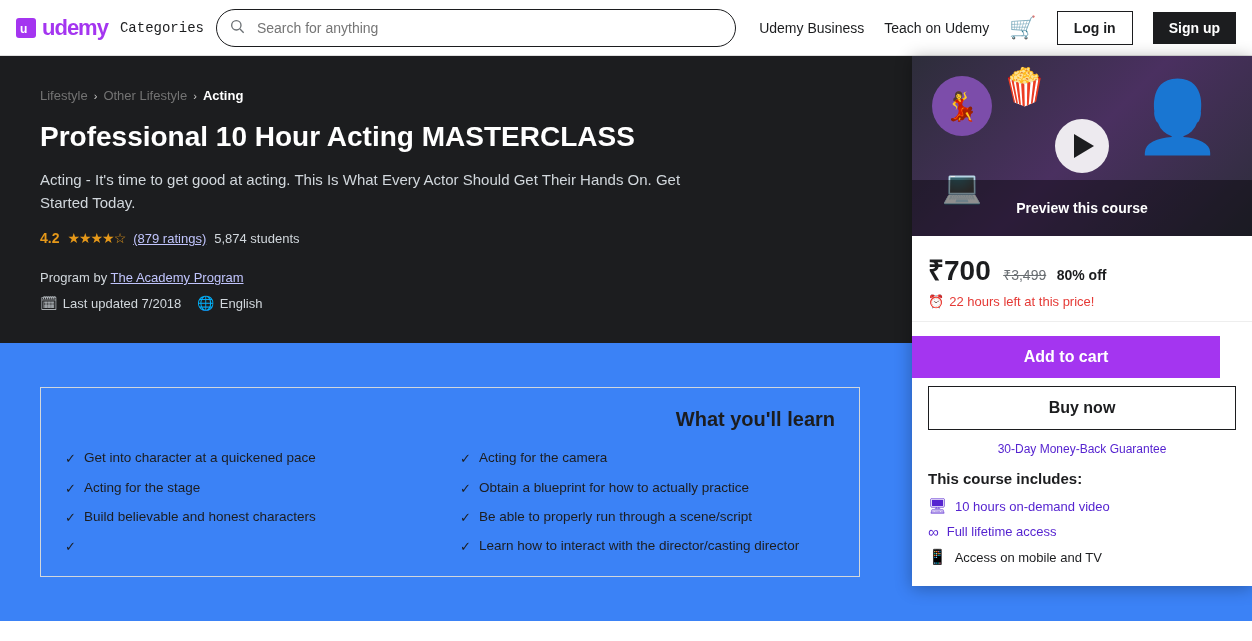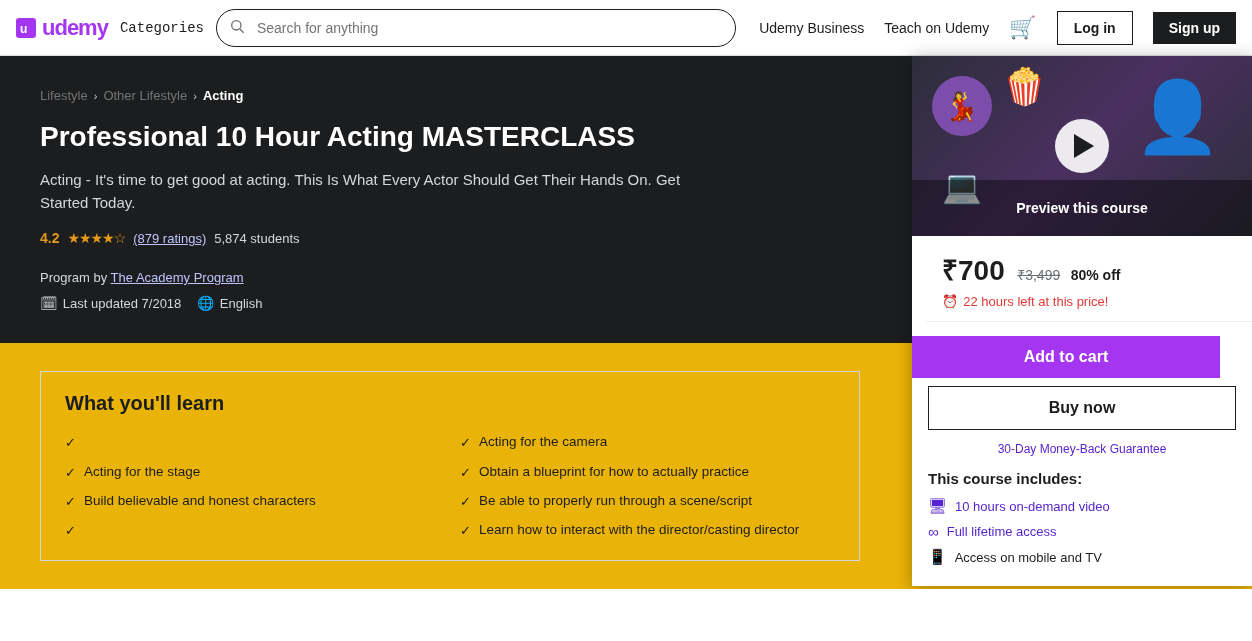--- a/index.html
+++ b/index.html
@@ -218,21 +218,20 @@
       font-size: 70px; color: #aaa;
     }
     .deco-laptop {
       position: absolute; bottom: 30px; left: 30px;
       font-size: 32px;
     }
 
     .card-pricing {
       padding: 14px 16px 12px;
       border-bottom: 1px solid #eee;
-      margin-left: 14px;
     }
     .price-main { font-size: 28px; font-weight: 700; color: #1c1d1f; }
     .price-orig { font-size: 14px; color: #6a6f73; text-decoration: line-through; margin-left: 8px; }
     .price-off { font-size: 14px; color: #1c1d1f; font-weight: 600; margin-left: 6px; }
     .discount-timer {
       display: flex;
       align-items: center;
       gap: 5px;
       color: #e53935;
       font-size: 13px;
@@ -286,24 +285,25 @@
       font-size: 13px;
       color: #1c1d1f;
       margin-bottom: 8px;
     }
     .includes-link { color: #5624d0; font-size: 13px; }
     .includes-icon { font-size: 15px; color: #5624d0; }
 
     
     .main-content {
       display: flex;
-      padding: 28px 40px;
+      padding: 44px 40px;
       gap: 20px;
-      background: #eab308;
+      background: #3b82f6;
       max-width: 1252px;
+      text-align: right;
     }
     .learn-box {
       border: 1px solid #d1d7dc;
       padding: 20px 24px;
       max-width: 820px;
       width: 100%;
     }
     .learn-title {
       font-size: 20px;
       font-weight: 700;
@@ -432,20 +432,21 @@
     </ul>
   </div>
 </section>
 
 <div class="main-content">
   <div class="learn-box">
     <h2 class="learn-title">What you'll learn</h2>
     <div class="learn-grid" id="learn-grid">
     <div class="learn-item">
           <span class="check-icon">✓</span>
+          <span>Get into character at a quickened pace</span>
         </div>
         <div class="learn-item">
           <span class="check-icon">✓</span>
           <span>Acting for the camera</span>
         </div>
         <div class="learn-item">
           <span class="check-icon">✓</span>
           <span>Acting for the stage</span>
         </div>
         <div class="learn-item">

